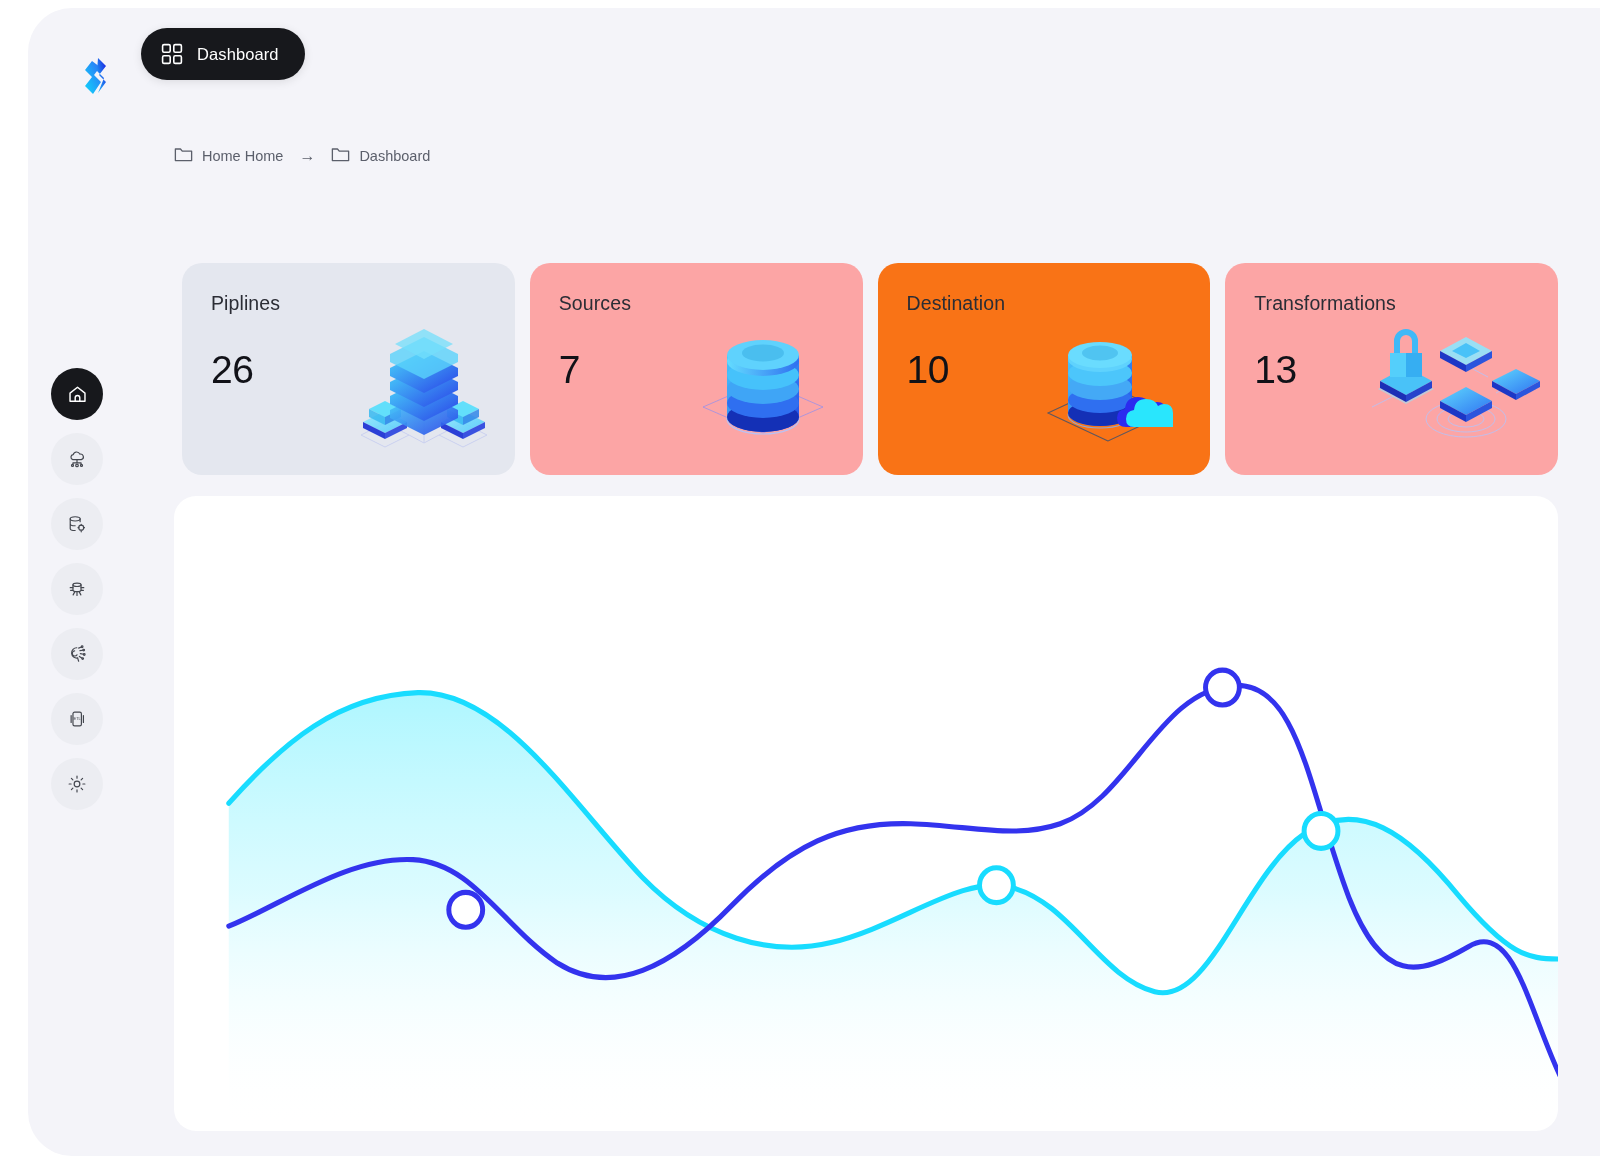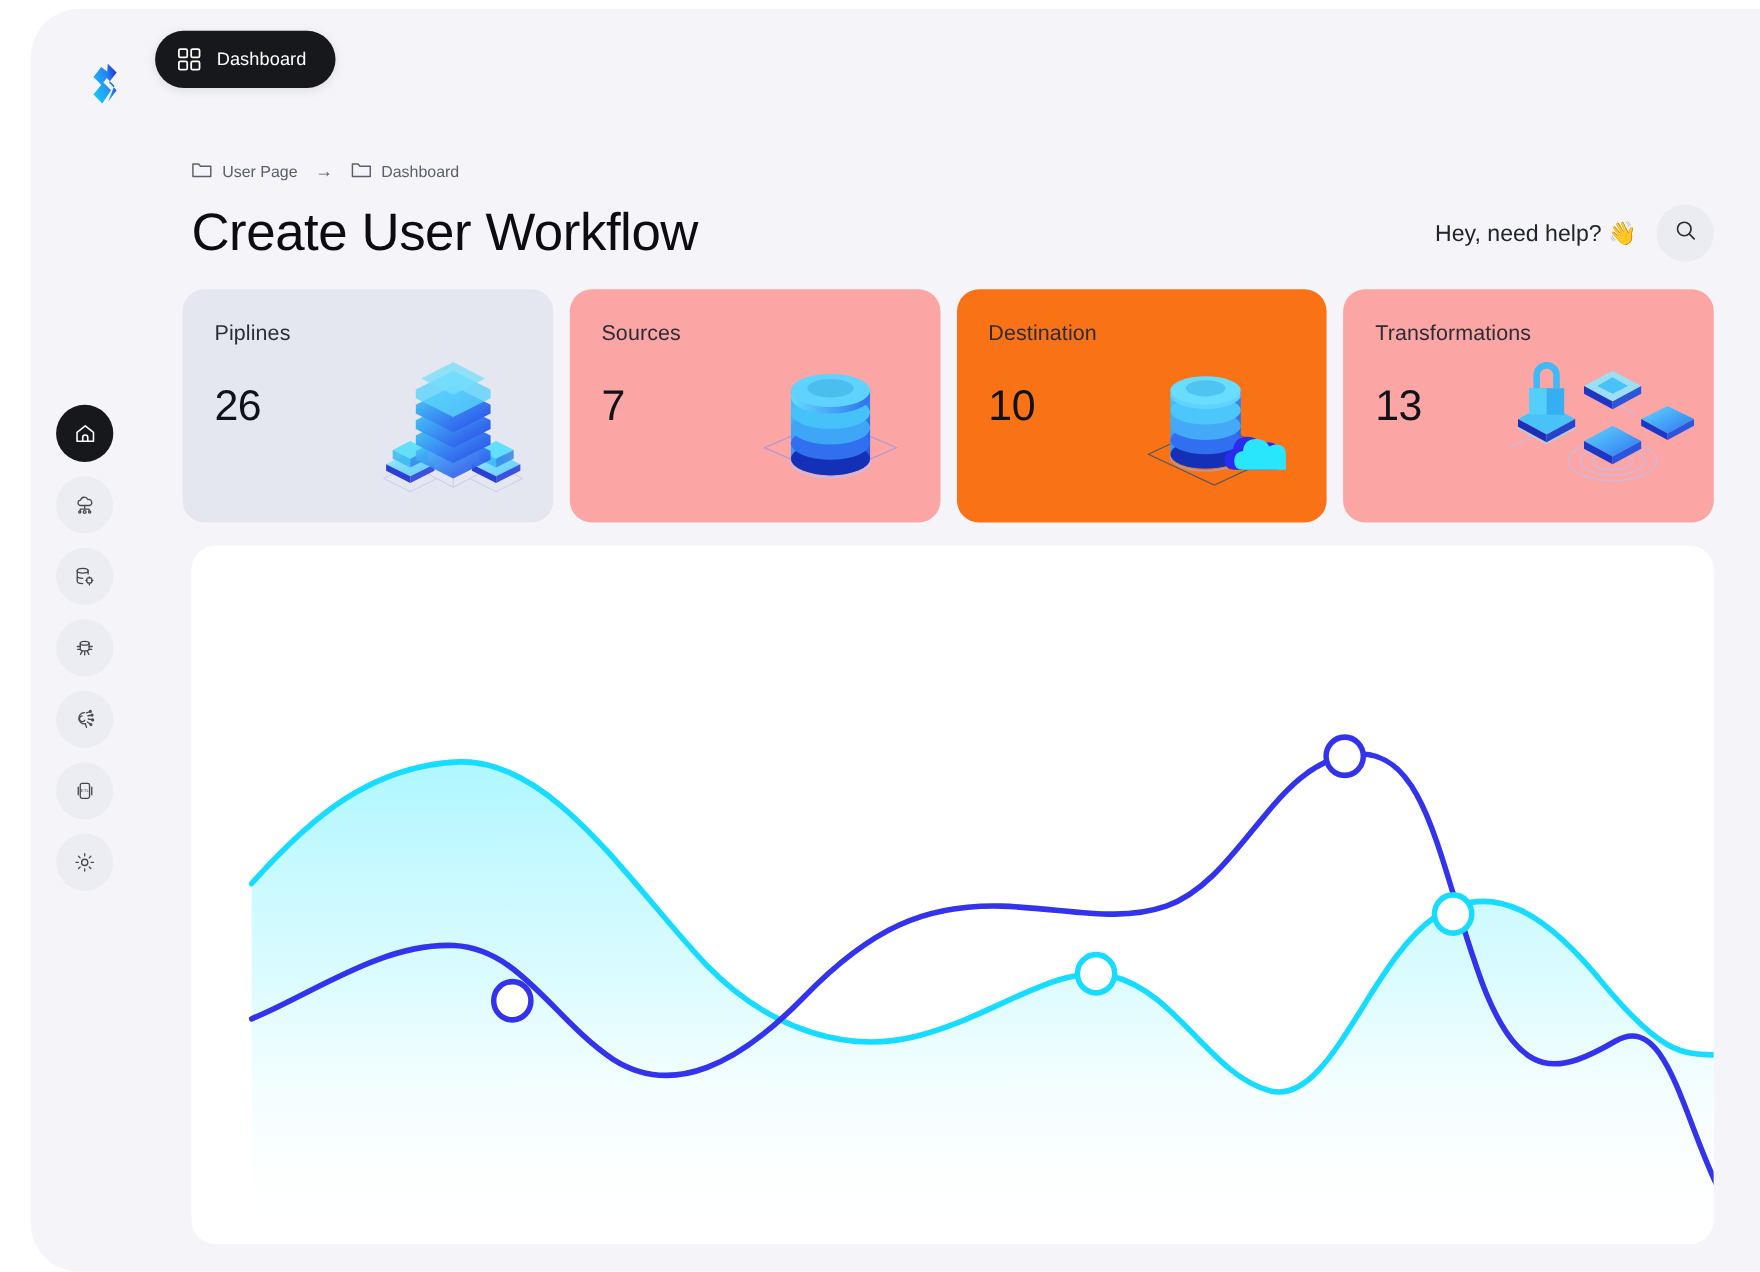--- a/index.html
+++ b/index.html
@@ -157,21 +157,21 @@
     width: 52px; height: 52px;
     border-radius: 50%;
     background: #ebecf1;
     display: flex; align-items: center; justify-content: center;
     cursor: pointer;
   }
 
   
   .stats {
     position: absolute;
-    left: 20px;
+    left: 36px;
     right: 42px;
     top: 137px;
     display: flex;
     gap: 15px;
     justify-content: flex-end;
   }
   .stat-card {
     flex: 1;
     height: 212px;
     border-radius: 20px;
@@ -337,47 +337,33 @@
 
   <div class="content">
 
     <div class="breadcrumb">
       <span class="crumb">
         <span>
           <svg viewBox="0 0 20 18" width="19" height="17" fill="none" stroke="#5b5f6b" stroke-width="1.4" stroke-linejoin="round">
             <path d="M1.4 15.4V3.2h5.4l1.9 2.3h9.9v9.9Z"></path>
           </svg>
         </span>
-        <span>User Page</span>
+        <span>Home Home</span>
       </span>
       <span class="crumb-arrow">→</span>
       <span class="crumb">
         <span>
           <svg viewBox="0 0 20 18" width="19" height="17" fill="none" stroke="#5b5f6b" stroke-width="1.4" stroke-linejoin="round">
             <path d="M1.4 15.4V3.2h5.4l1.9 2.3h9.9v9.9Z"></path>
           </svg>
         </span>
         <span>Dashboard</span>
       </span>
     </div>
 
-    <div class="page-head">
-      <h1 class="page-title">Create User Workflow</h1>
-      <div class="help-wrap">
-        <span class="help-text">Hey, need help? 👋</span>
-        <div class="search-btn">
-          <span>
-            <svg viewBox="0 0 24 24" width="23" height="23" fill="none" stroke="#2b2d35" stroke-width="1.6" stroke-linecap="round">
-              <circle cx="10.6" cy="10.6" r="6.4"></circle>
-              <path d="M15.3 15.3 20 20"></path>
-            </svg>
-          </span>
-        </div>
-      </div>
-    </div>
 
     <div class="stats">
 
       <div class="stat-card tone-grey">
         <div class="stat-label">Piplines</div>
         <div class="stat-value">26</div>
         <div class="stat-art">
           <svg viewBox="0 0 176 150" width="176" height="150">
             <defs>
               <linearGradient id="lay1" x1="0" y1="0" x2="1" y2="1">

